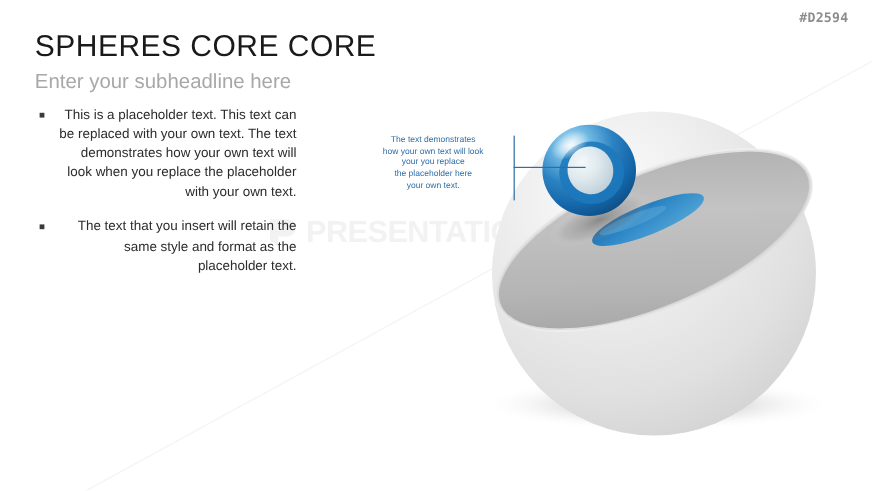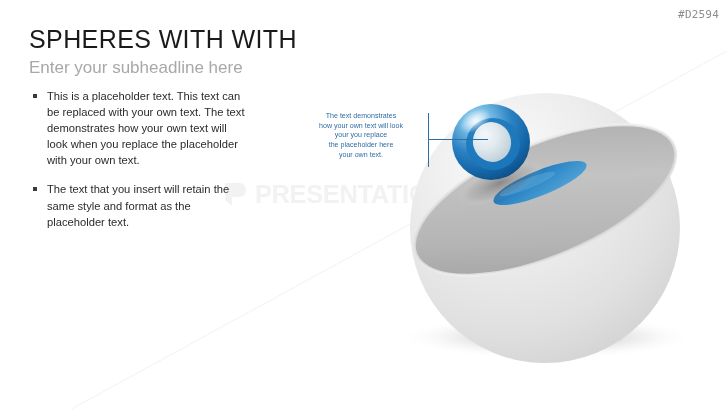--- a/index.html
+++ b/index.html
@@ -24,27 +24,28 @@
     top: 0;
     width: 860px;
     height: 470px;
     pointer-events: none;
     z-index: 0;
   }
 
   
   .doc-id {
     position: absolute;
-    right: 8px;
+    right: 20px;
     top: 8px;
     font-family: "DejaVu Sans Mono", "Liberation Mono", monospace;
     font-size: 11px;
     letter-spacing: 0.2px;
     color: #8d8d8d;
     z-index: 8;
+    font-weight: bold;
   }
 
   
   .title {
     position: absolute;
     left: 29px;
     top: 25px;
     font-size: 25px;
     font-weight: 400;
     letter-spacing: 0.4px;
@@ -71,20 +72,21 @@
     width: 218px;
     z-index: 6;
   }
   .bullet-item {
     position: relative;
     padding-left: 18px;
     margin-bottom: 13px;
     font-size: 11.2px;
     line-height: 16.1px;
     color: #2b2b2b;
+    text-align: right;
   }
   .bullet-item:last-child { margin-bottom: 0; }
   .bullet-marker {
     position: absolute;
     left: 4px;
     top: 6px;
     width: 4px;
     height: 4px;
     background: #3a3a3a;
   }
@@ -160,21 +162,21 @@
 <body>
 
 <div id="slide">
 
   <svg class="bg-diagonal" viewBox="0 0 860 470">
     <line x1="0" y1="470" x2="860" y2="0" stroke="#f6f3f4" stroke-width="1.1"></line>
   </svg>
 
   <div class="doc-id">#D2594</div>
 
-  <div class="title">SPHERES WITH WITH</div>
+  <div class="title">SPHERES CORE CORE</div>
   <div class="subtitle">Enter your subheadline here</div>
 
   <div class="bullets">
     <div class="bullet-item">
       <span class="bullet-marker"></span>
       <span>This is a placeholder text. This text can be replaced with your own text. The text demonstrates how your own text will look when you replace the placeholder with your own text.</span>
     </div>
     <div class="bullet-item">
       <span class="bullet-marker"></span>
       <span>The text that you insert will retain the same style and format as the placeholder text.</span>

